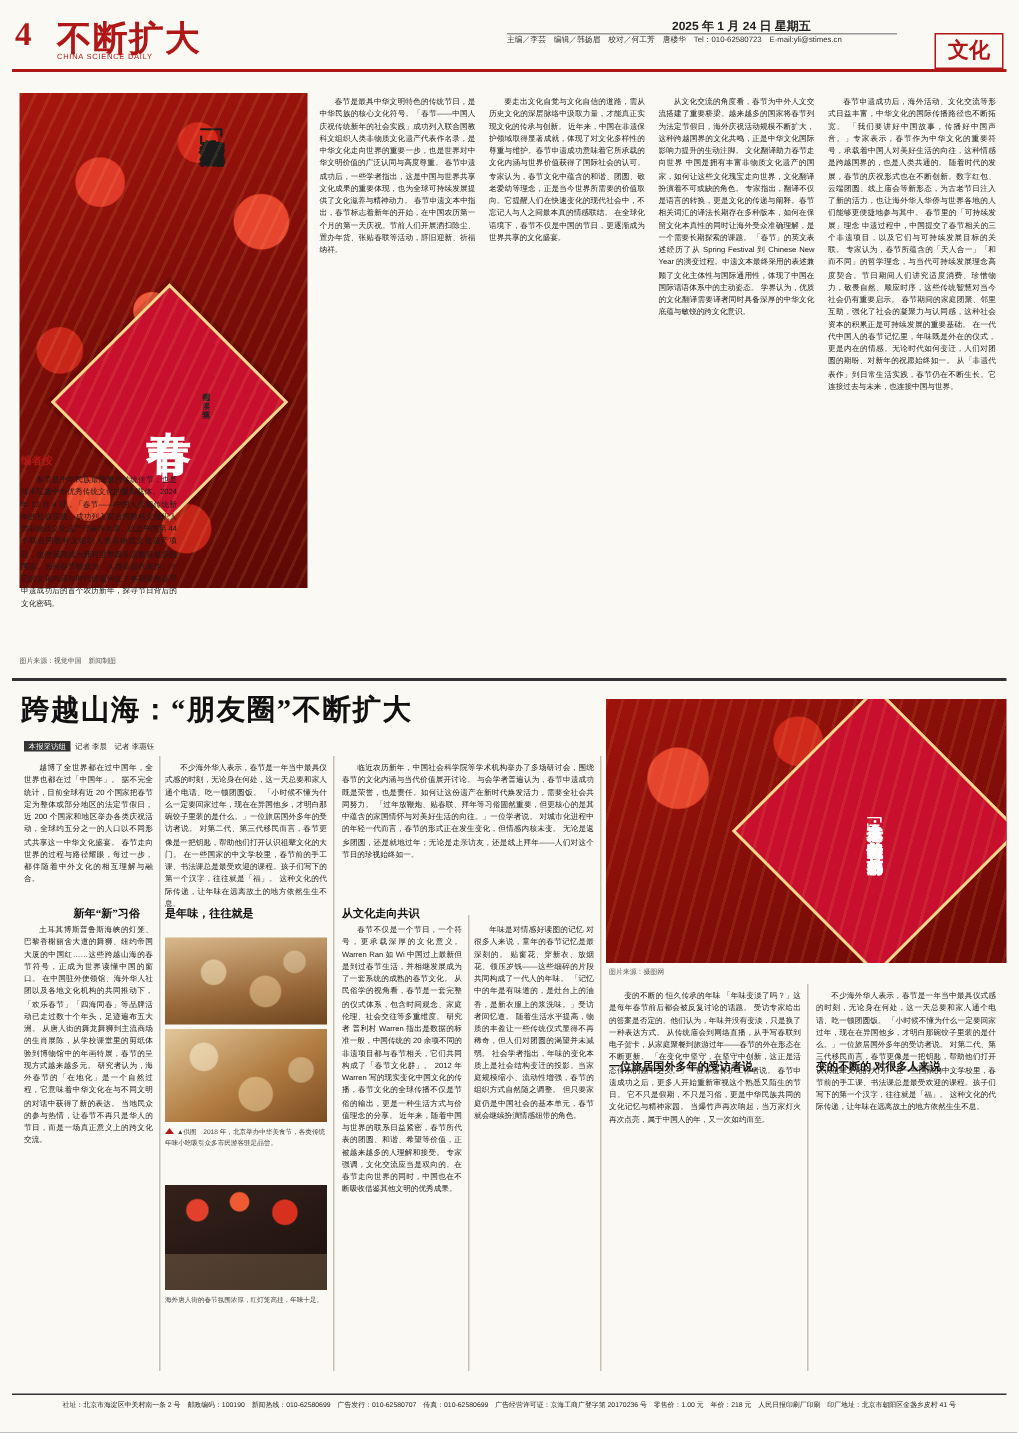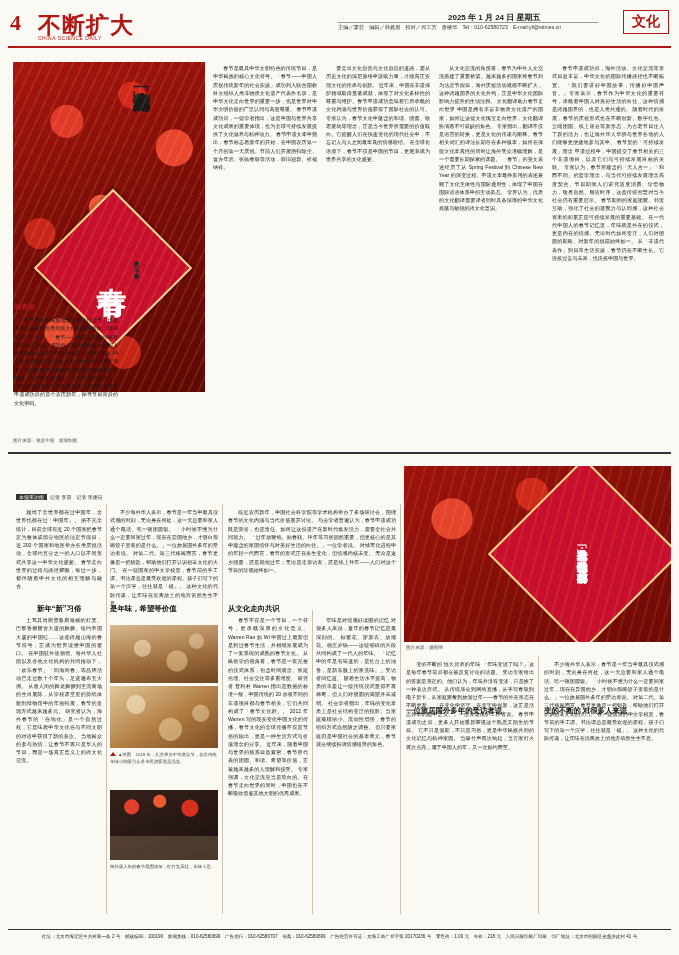--- a/index.html
+++ b/index.html
@@ -9,21 +9,21 @@
     overflow:hidden;
   }
   
   .masthead{position:absolute;left:8px;top:8px;width:663px;height:38px;border-bottom:2px solid #b01818;}
   .pagenum{position:absolute;left:2px;top:2px;width:24px;height:26px;color:#b01818;font-size:22px;font-weight:bold;font-family:"Liberation Serif",serif;}
   .logo{position:absolute;left:30px;top:2px;color:#b01818;font-size:23px;font-weight:bold;letter-spacing:1px;font-family:"Liberation Serif",serif;white-space:nowrap;}
   .logo-en{position:absolute;left:30px;top:27px;color:#b01818;font-size:5px;letter-spacing:.5px;white-space:nowrap;}
   .mast-mid{position:absolute;left:330px;top:16px;width:260px;font-size:5.2px;color:#333;line-height:1.5;}
   .mast-date{position:absolute;left:440px;top:4px;font-size:8px;color:#222;white-space:nowrap;font-weight:bold;}
   .mast-rule{position:absolute;left:330px;top:14px;width:260px;border-top:1px solid #999;}
-  .section{position:absolute;right:2px;top:2px;border:1px solid #b01818;color:#b01818;font-size:14px;font-weight:bold;padding:2px 8px;font-family:"Liberation Serif",serif;}
+  .section{position:absolute;right:2px;top:14px;border:1px solid #b01818;color:#b01818;font-size:14px;font-weight:bold;padding:2px 8px;font-family:"Liberation Serif",serif;}
   
   .vtext{writing-mode:vertical-rl;text-orientation:upright;}
   .col{position:absolute;font-size:5.1px;line-height:1.62;color:#1a1a1a;text-align:justify;}
   .col p{margin:0 0 4px 0;text-indent:2em;}
   .vl{position:absolute;border-left:1px solid #c9c2b4;}
   
   .feat{position:absolute;left:8px;top:52px;width:663px;height:390px;}
   .photo{
     position:absolute;left:5px;top:10px;width:192px;height:330px;
     background:
@@ -175,34 +175,35 @@
 春节里的「可持续发展」理念
 申遗过程中，中国提交了春节相关的三个非遗项目，以及它们与可持续发展目标的关联。
 专家认为，春节所蕴含的「天人合一」「和而不同」的哲学理念，与当代可持续发展理念高度契合。节日期间人们讲究适度消费、珍惜物力，敬畏自然、顺应时序，这些传统智慧对当今社会仍有重要启示。
 春节期间的家庭团聚、邻里互助，强化了社会的凝聚力与认同感，这种社会资本的积累正是可持续发展的重要基础。
 在一代代中国人的春节记忆里，年味既是外在的仪式，更是内在的情感。无论时代如何变迁，人们对团圆的期盼、对新年的祝愿始终如一。
 从「非遗代表作」到日常生活实践，春节仍在不断生长。它连接过去与未来，也连接中国与世界。</p>
     </div>
   </div>
 
   <div class="mid-rule"></div>
+  <div class="mid-title">跨越山海：“朋友圈”不断扩大</div>
   <div class="byline">
     <span class="b">本报采访组</span><span>记者 李晨　记者 李惠钰</span>
   </div>
 
   <div class="redart">
     <div class="redart-dia"></div>
     <div class="redart-txt">
       <span class="vtext">「非遗传承人」：我们传递年味，都是春节的</span>
     </div>
   </div>
   <div class="redart-cap">图片来源：摄图网</div>
 
-  <div class="subhead" style="left:12px;top:604px;padding-left:25px;">新年“新”习俗</div>
-  <div class="subhead" style="left:110px;top:604px;">是年味，希望等价值</div>
+  <div class="subhead" style="left:24px;top:604px;padding-left:25px;">新年“新”习俗</div>
+  <div class="subhead" style="left:110px;top:604px;">是年味，往往就是</div>
   <div class="subhead" style="left:228px;top:604px;font-family:Liberation Serif, serif;">从文化走向共识</div>
   <div class="subhead" style="left:406px;top:706px;">一位旅居国外多年的受访者说</div>
   <div class="subhead" style="left:544px;top:706px;">变的不断的 对很多人来说</div>
 
   <div class="col" style="left:16px;top:508px;width:86px;height:404px;">
     <p>越博了全世界都在过中国年，全世界也都在过「中国年」。
 据不完全统计，目前全球有近 20 个国家把春节定为整体或部分地区的法定节假日，近 200 个国家和地区举办各类庆祝活动，全球约五分之一的人口以不同形式共享这一中华文化盛宴。
 春节走向世界的过程与路径耀眼，每过一步，都伴随着中外文化的相互理解与融合。</p>
   </div>
   <div class="col" style="left:16px;top:616px;width:86px;height:296px;">

